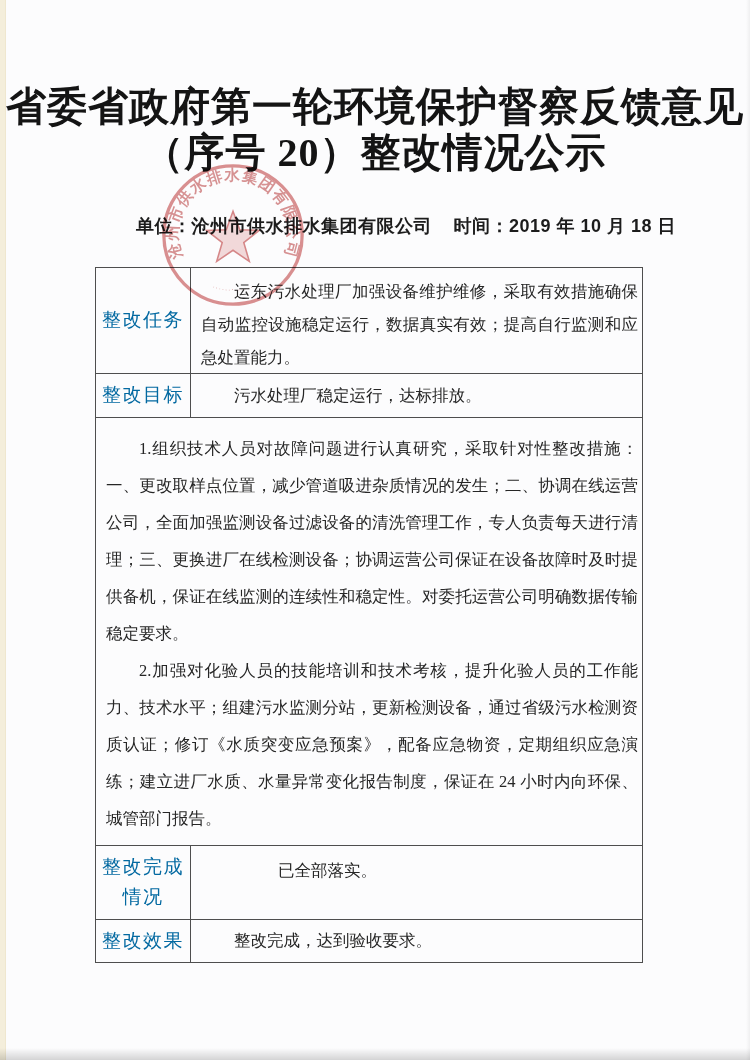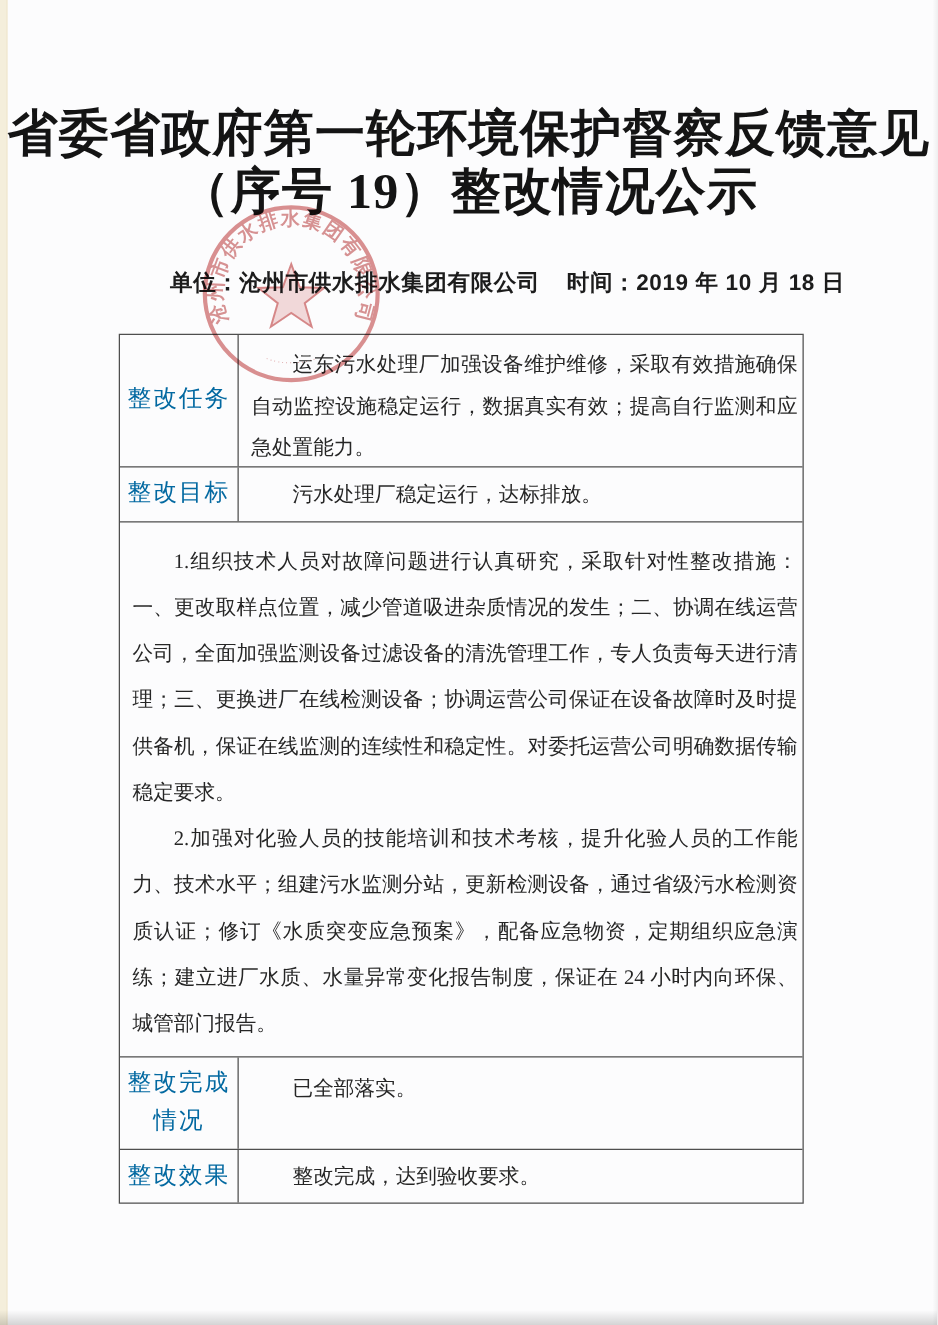--- a/index.html
+++ b/index.html
@@ -61,38 +61,38 @@
     overflow:hidden;
   }
   .body-cell p{
     margin:0;text-indent:2em;
     font-size:16.5px;color:#262626;
     text-align:justify;
   }
   .r1{height:104.5px;} .r1 .body-cell{padding-top:7px;} .r1 p{line-height:33px;}
   .r2{height:44px;}    .r2 .body-cell{padding-top:9px;} .r2 p{line-height:26px;}
   .r3{height:428px;}   .r3 .body-cell{padding-top:12px;} .r3 p{line-height:37px;}
-  .r4{height:74px;}    .r4 .body-cell{padding-top:12px;} .r4 p{line-height:26px;}
+  .r4{height:74px;gap:44px;}    .r4 .body-cell{padding-top:12px;} .r4 p{line-height:26px;}
   .r5{height:43px;font-family:Liberation Serif, serif;}    .r5 .body-cell{padding-top:8px;}  .r5 p{line-height:26px;}
   .seal{
     position:absolute;left:154px;top:156px;width:158px;height:158px;
     mix-blend-mode:multiply;opacity:0.88;
     pointer-events:none;
   }
 </style>
 </head>
 <body>
 
 <div class="page">
   <div class="scan-edge-left"></div>
   <div class="scan-edge-right"></div>
 
   <div class="title">
     <div>省委省政府第一轮环境保护督察反馈意见</div>
-    <div>（序号 19）整改情况公示</div>
+    <div>（序号 20）整改情况公示</div>
   </div>
 
   <div class="info-line">
     <span><span>单位：</span><span>沧州市供水排水集团有限公司</span></span>
     <span><span>时间：</span><span>2019 年 10 月 18 日</span></span>
   </div>
 
   <div class="doc-table">
     <div class="t-row r1">
       <div class="label-cell">整改任务</div>

